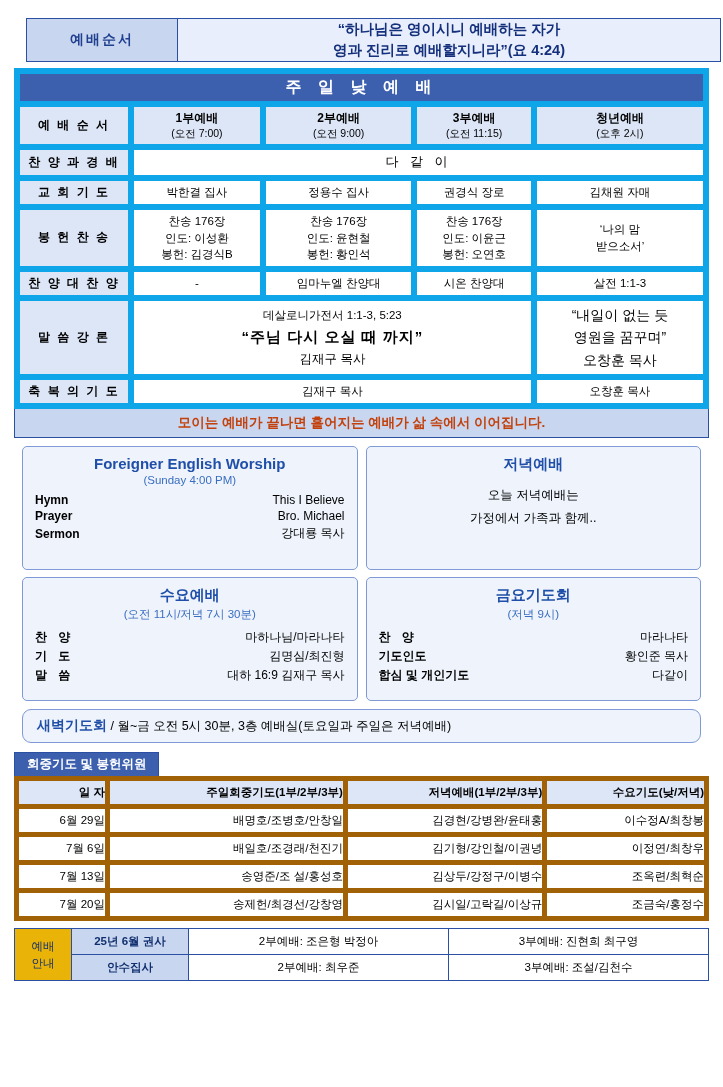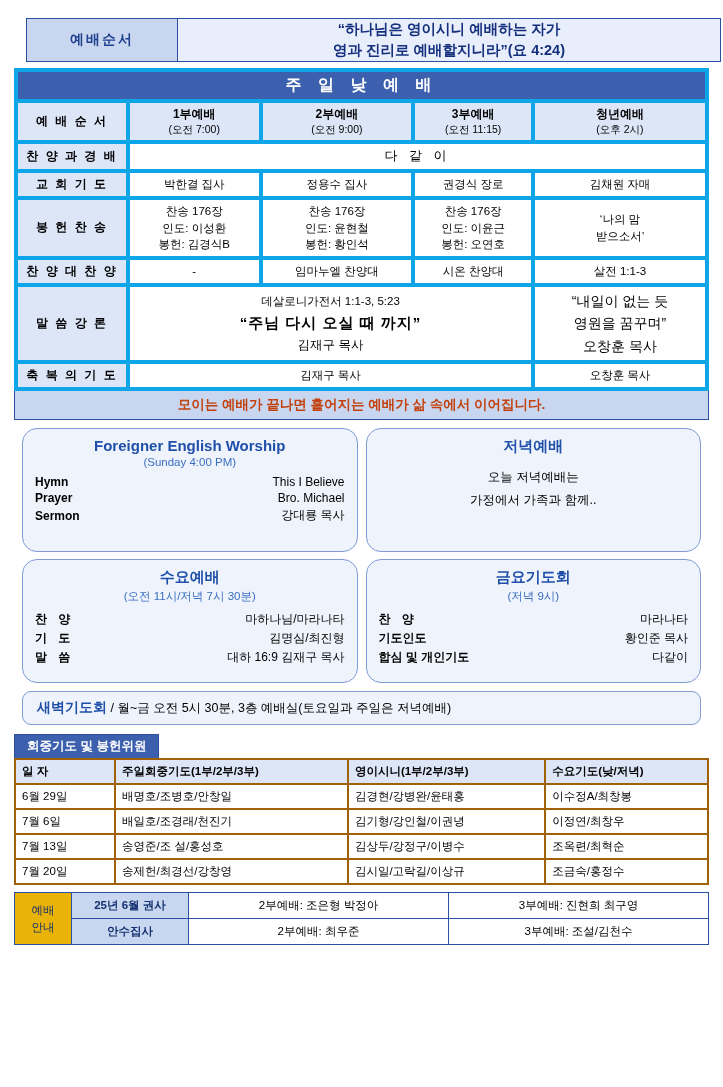--- a/index.html
+++ b/index.html
@@ -53,21 +53,21 @@
     font-size: 14.5px;
     text-align: center;
     line-height: 1.45;
     padding: 0 4px;
   }
   
   .main-table {
     border: 1px solid #2b4fa2;
   }
   .main-table th, .main-table td {
-    border: 4px solid #0ea5e9;
+    border: 6px solid #0ea5e9;
     text-align: center;
     vertical-align: middle;
     padding: 3px 2px;
   }
   .band {
     background: #3c5fae;
     color: #ffffff;
     font-weight: bold;
     font-size: 16px;
     letter-spacing: 6px;
@@ -126,21 +126,21 @@
   }
   
   .boxes {
     width: 100%;
     border-collapse: separate;
     border-spacing: 8px 7px;
     margin-top: 1px;
   }
   .svc {
     border: 1px solid #7f9ad6;
-    border-radius: 15px;
+    border-radius: 5px;
     background: #eef3fc;
     padding: 8px 12px 10px 12px;
     vertical-align: top;
     width: 50%;
     height: 104px;
   }
   .svc-title {
     text-align: center;
     color: #1f4fa8;
     font-weight: bold;
@@ -194,24 +194,24 @@
     display: inline-block;
     background: #3c5fae;
     color: #fff;
     font-weight: bold;
     font-size: 12.5px;
     padding: 3px 12px;
     border: 1px solid #2b4fa2;
     border-bottom: none;
   }
   .pc-table th, .pc-table td {
-    border: 2px solid #a16207;
-    text-align: left;
+    border: 5px solid #a16207;
+    text-align: right;
     font-size: 11.5px;
-    padding: 4px 6px;
+    padding: 4px 0;
   }
   .pc-table th {
     background: #dce6f7;
     font-weight: bold;
   }
   .pc-table td.date {
     width: 86px;
   }
   
   .foot {
@@ -431,21 +431,21 @@
   </div>
 
   <div>
     <span class="sec-label">회중기도 및 봉헌위원</span>
   </div>
   <table class="pc-table">
     <tbody>
         <tr>
       <th class="date">일  자</th>
       <th>주일회중기도(1부/2부/3부)</th>
-      <th>영이시니(1부/2부/3부)</th>
+      <th>저녁예배(1부/2부/3부)</th>
       <th>수요기도(낮/저녁)</th>
     </tr>
     <tr>
       <td class="date">6월 29일</td>
       <td>배명호/조병호/안창일</td>
       <td>김경현/강병완/윤태홍</td>
       <td>이수정A/최창봉</td>
     </tr>
     <tr>
       <td class="date">7월 6일</td>

